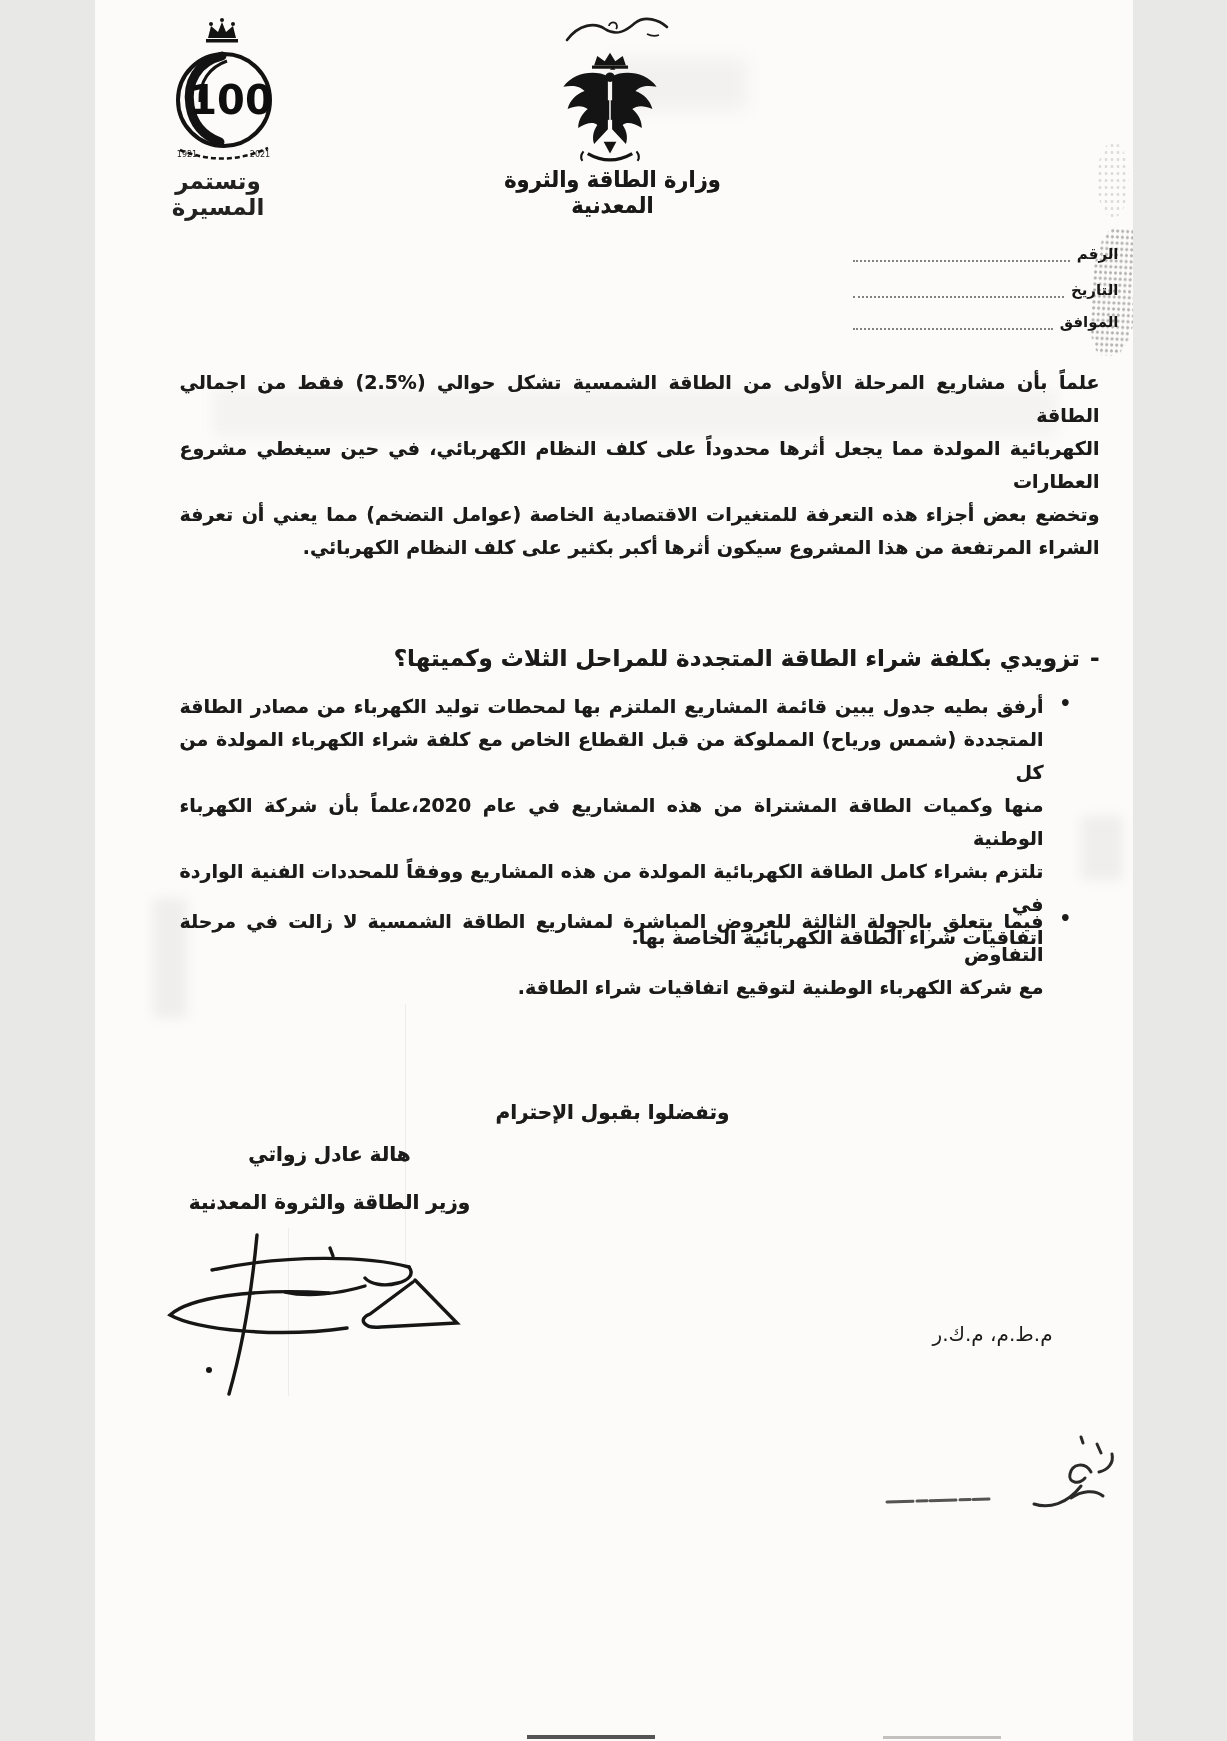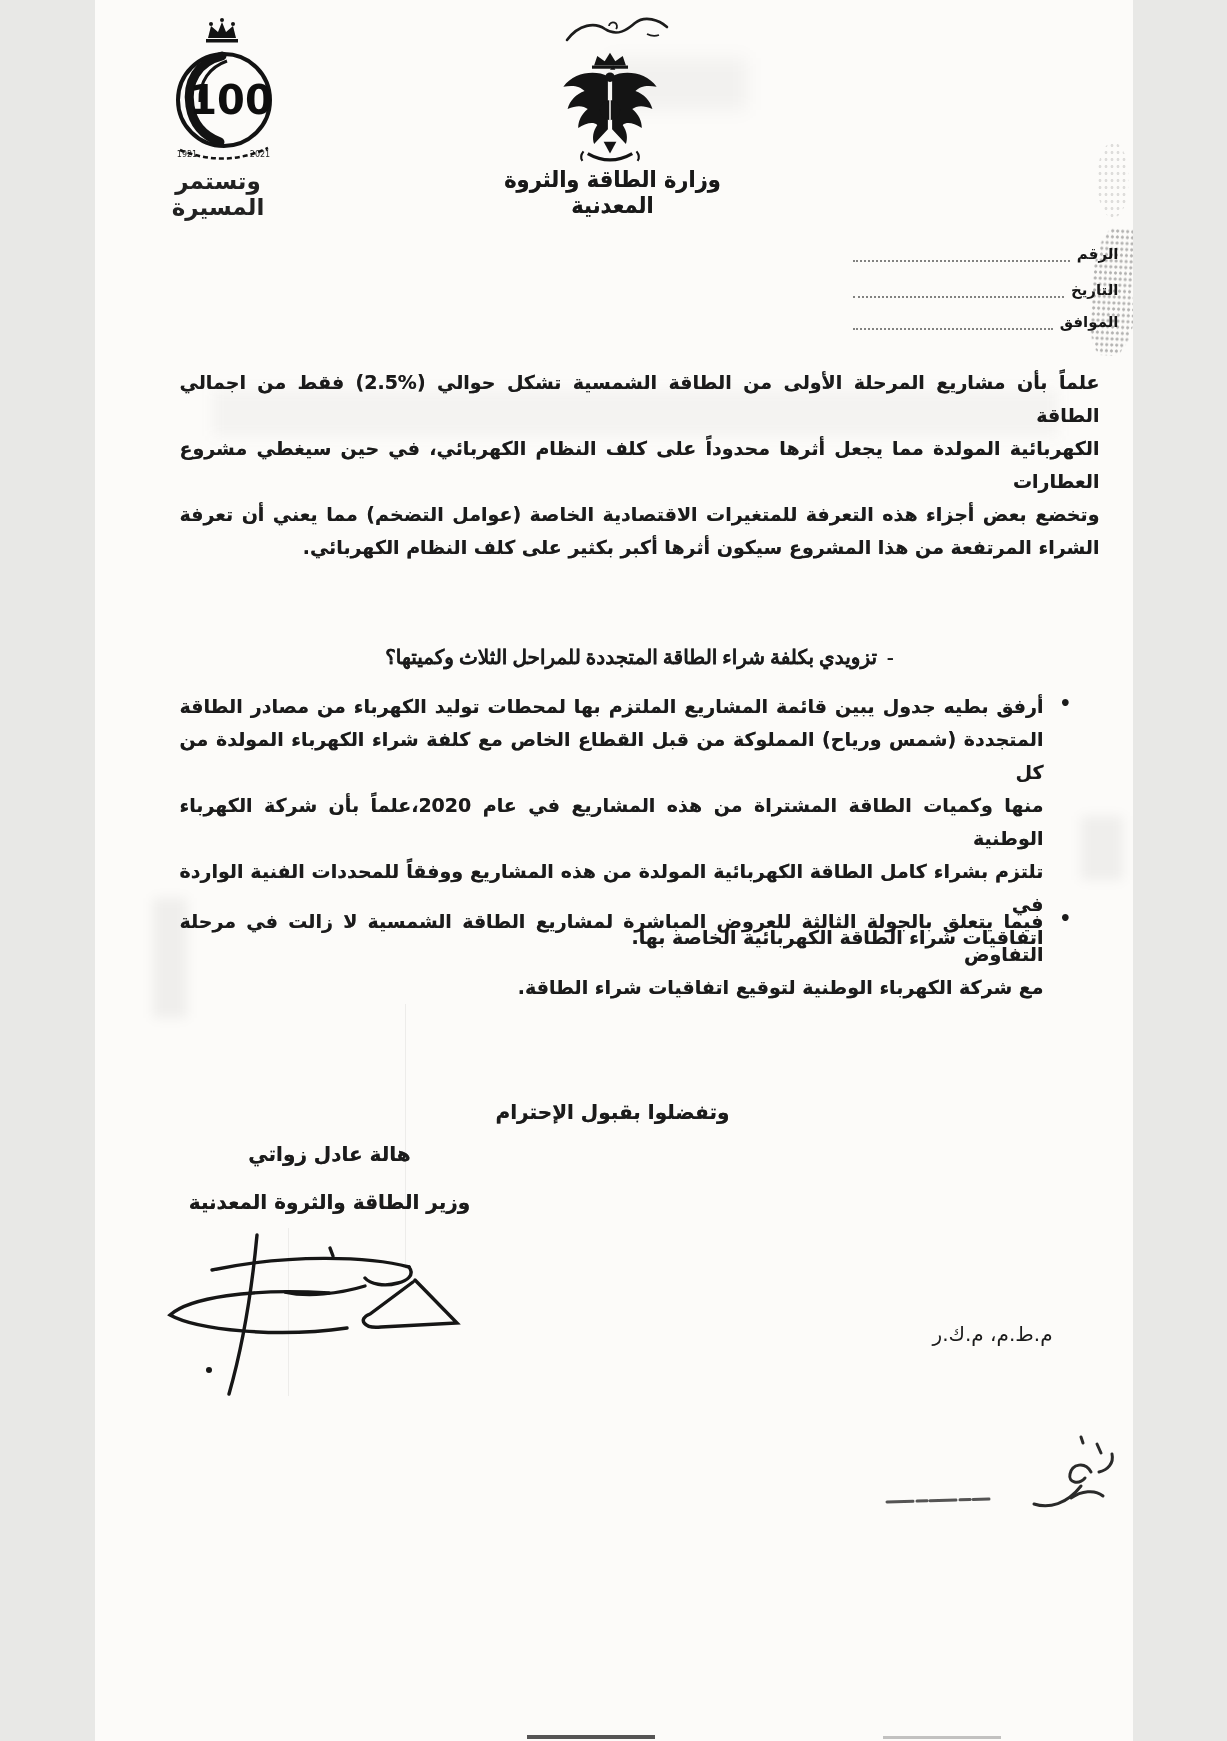--- a/index.html
+++ b/index.html
@@ -34,23 +34,22 @@
   .bodyblock{left:85px;top:366px;width:920px;}
   .line{
     font-size:19px;font-weight:700;line-height:33px;
     text-align:justify;text-align-last:justify;
     text-shadow:0 0 .5px rgba(0,0,0,.55);
     white-space:normal;
   }
   .line.last{text-align-last:right;}
   .qheading{
     left:85px;top:645px;width:920px;
-    font-size:20px;font-weight:800;text-align:center;
+    font-size:23px;font-weight:800;text-align:right;
     text-shadow:0 0 .6px rgba(0,0,0,.7);
-    font-family:Liberation Serif, serif;
   }
   .qheading .marker{padding-left:10px;}
   .bullet-row{display:flex;gap:10px;margin-left:0;}
   .bullet-mark{width:18px;font-size:19px;font-weight:700;padding-top:2px;flex:0 0 auto;}
   .bullet-text{flex:1;}
   .bullets1{left:85px;top:690px;width:892px;}
   .bullets2{left:85px;top:905px;width:892px;}
   
   .closing{left:368px;top:1100px;width:300px;text-align:center;font-size:20px;font-weight:800;text-shadow:0 0 .6px rgba(0,0,0,.7);}
   .signame{left:85px;top:1142px;width:300px;text-align:center;font-size:20px;font-weight:800;text-shadow:0 0 .6px rgba(0,0,0,.7);}

